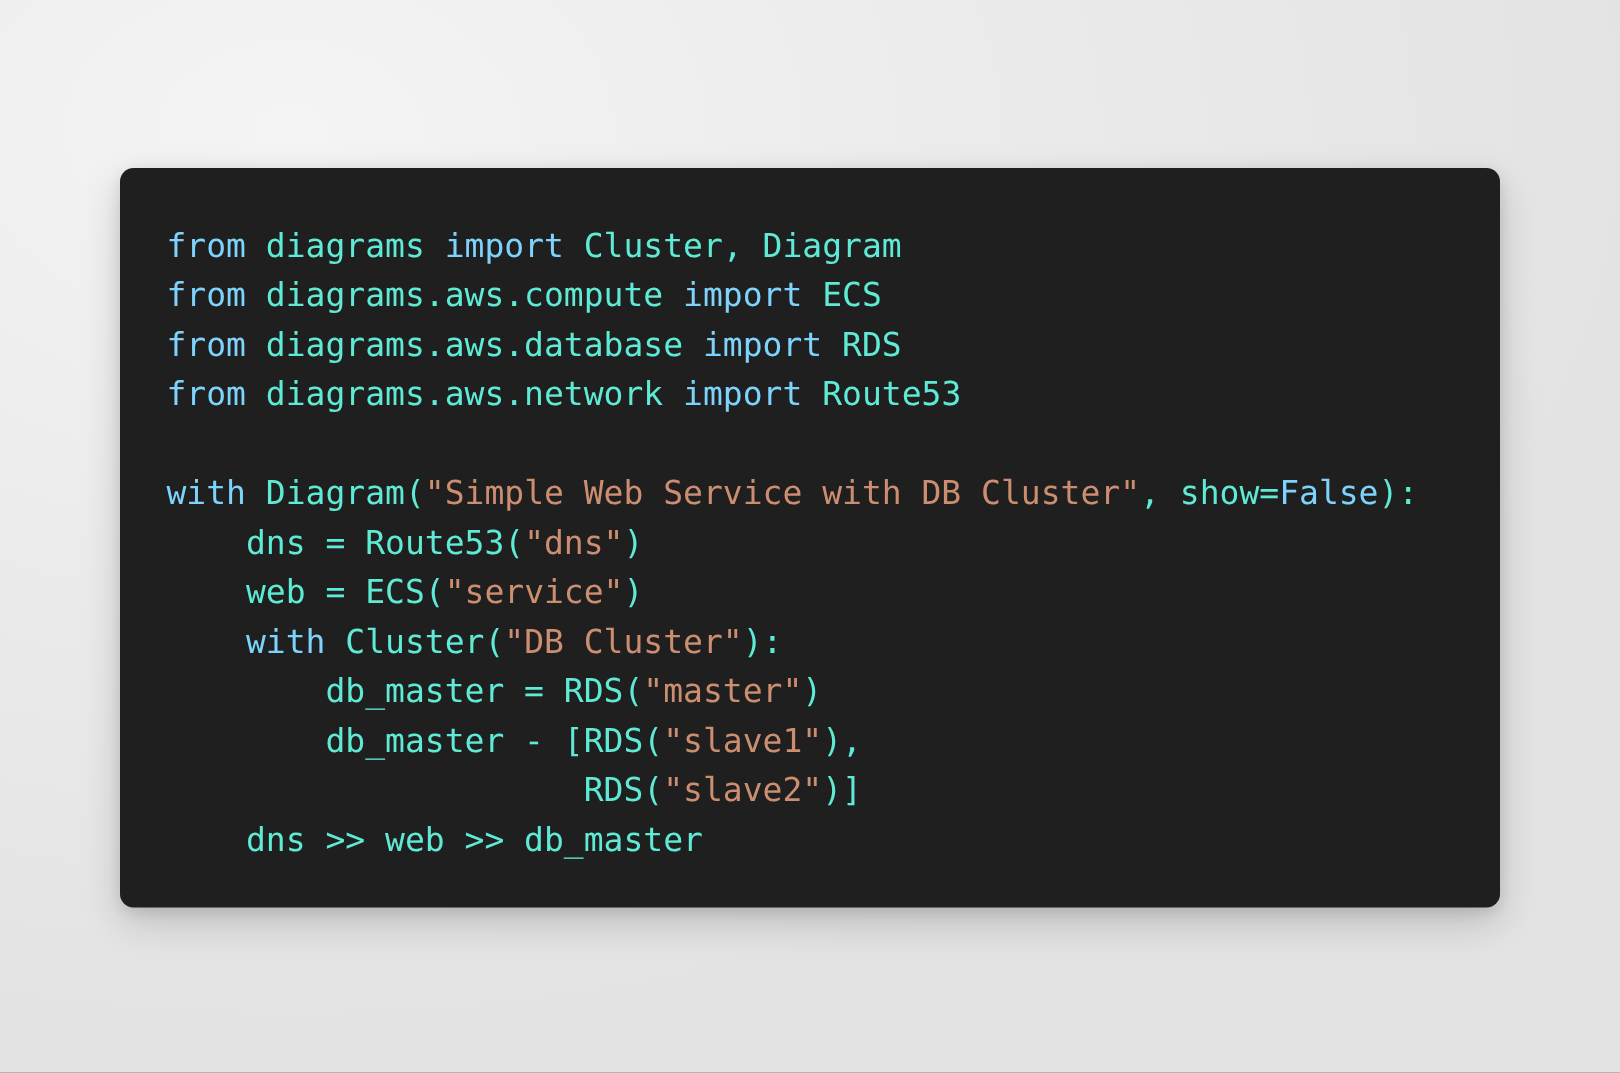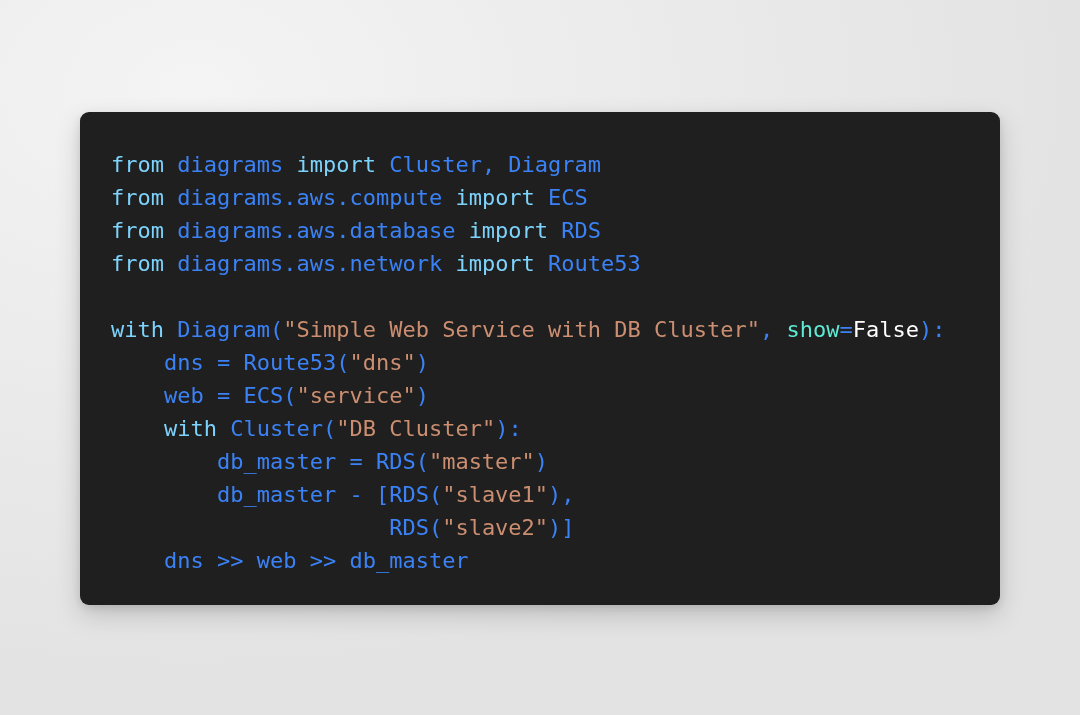--- a/index.html
+++ b/index.html
@@ -46,23 +46,23 @@
     font-size: 22px;
     line-height: 33px;
     letter-spacing: 0;
     color: #d2d2d2;
     white-space: pre;
     tab-size: 4;
   }
   .ln { display: block; height: 33px; white-space: pre; }
   .kw  { color: #7dd3fc; }
   .str { color: #cc8e70; }
-  .bi  { color: #ffffff; }
+  .bi  { color: #7dd3fc; }
   .param { color: #5eead4; }
-  .txt { color: #3b82f6; text-align: center; }
+  .txt { color: #5eead4; text-align: center; }
 </style>
 </head>
 <body>
 
 <div id="page">
   <div id="code-card">
     <pre id="code-block"><span class="ln"><span class="kw">from</span><span class="txt"> diagrams </span><span class="kw">import</span><span class="txt"> Cluster, Diagram</span></span><span class="ln"><span class="kw">from</span><span class="txt"> diagrams.aws.compute </span><span class="kw">import</span><span class="txt"> ECS</span></span><span class="ln"><span class="kw">from</span><span class="txt"> diagrams.aws.database </span><span class="kw">import</span><span class="txt"> RDS</span></span><span class="ln"><span class="kw">from</span><span class="txt"> diagrams.aws.network </span><span class="kw">import</span><span class="txt"> Route53</span></span><span class="ln">&nbsp;</span><span class="ln"><span class="kw">with</span><span class="txt"> Diagram(</span><span class="str">"Simple Web Service with DB Cluster"</span><span class="txt">, </span><span class="param">show</span><span class="txt">=</span><span class="bi">False</span><span class="txt">):</span></span><span class="ln"><span class="txt">    dns = Route53(</span><span class="str">"dns"</span><span class="txt">)</span></span><span class="ln"><span class="txt">    web = ECS(</span><span class="str">"service"</span><span class="txt">)</span></span><span class="ln"><span class="txt">    </span><span class="kw">with</span><span class="txt"> Cluster(</span><span class="str">"DB Cluster"</span><span class="txt">):</span></span><span class="ln"><span class="txt">        db_master = RDS(</span><span class="str">"master"</span><span class="txt">)</span></span><span class="ln"><span class="txt">        db_master - [RDS(</span><span class="str">"slave1"</span><span class="txt">),</span></span><span class="ln"><span class="txt">                     RDS(</span><span class="str">"slave2"</span><span class="txt">)]</span></span><span class="ln"><span class="txt">    dns &gt;&gt; web &gt;&gt; db_master</span></span></pre>
   </div>
 </div>
 

